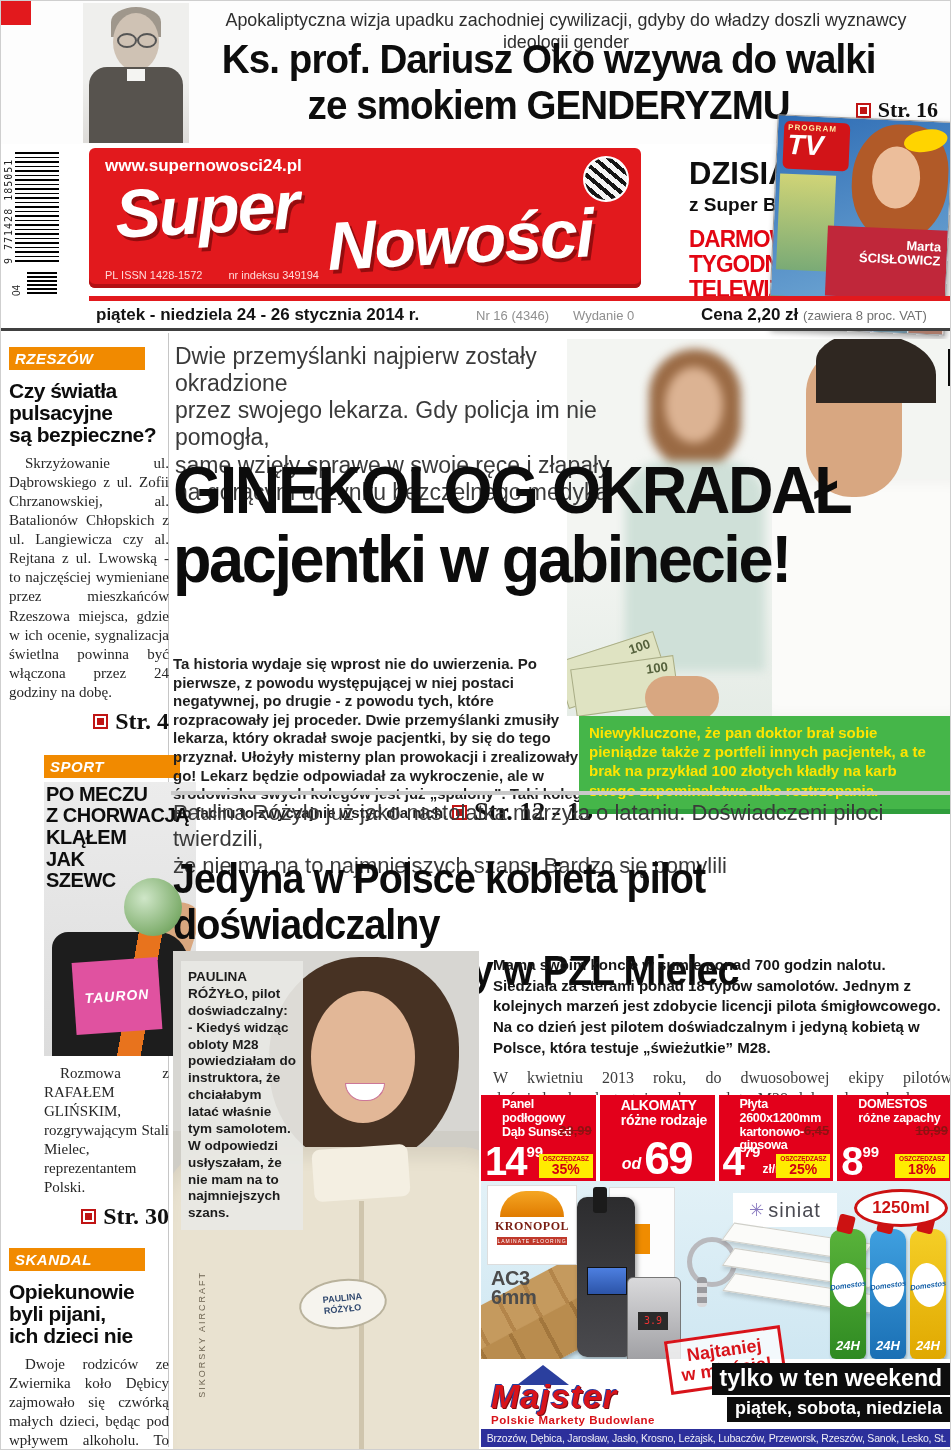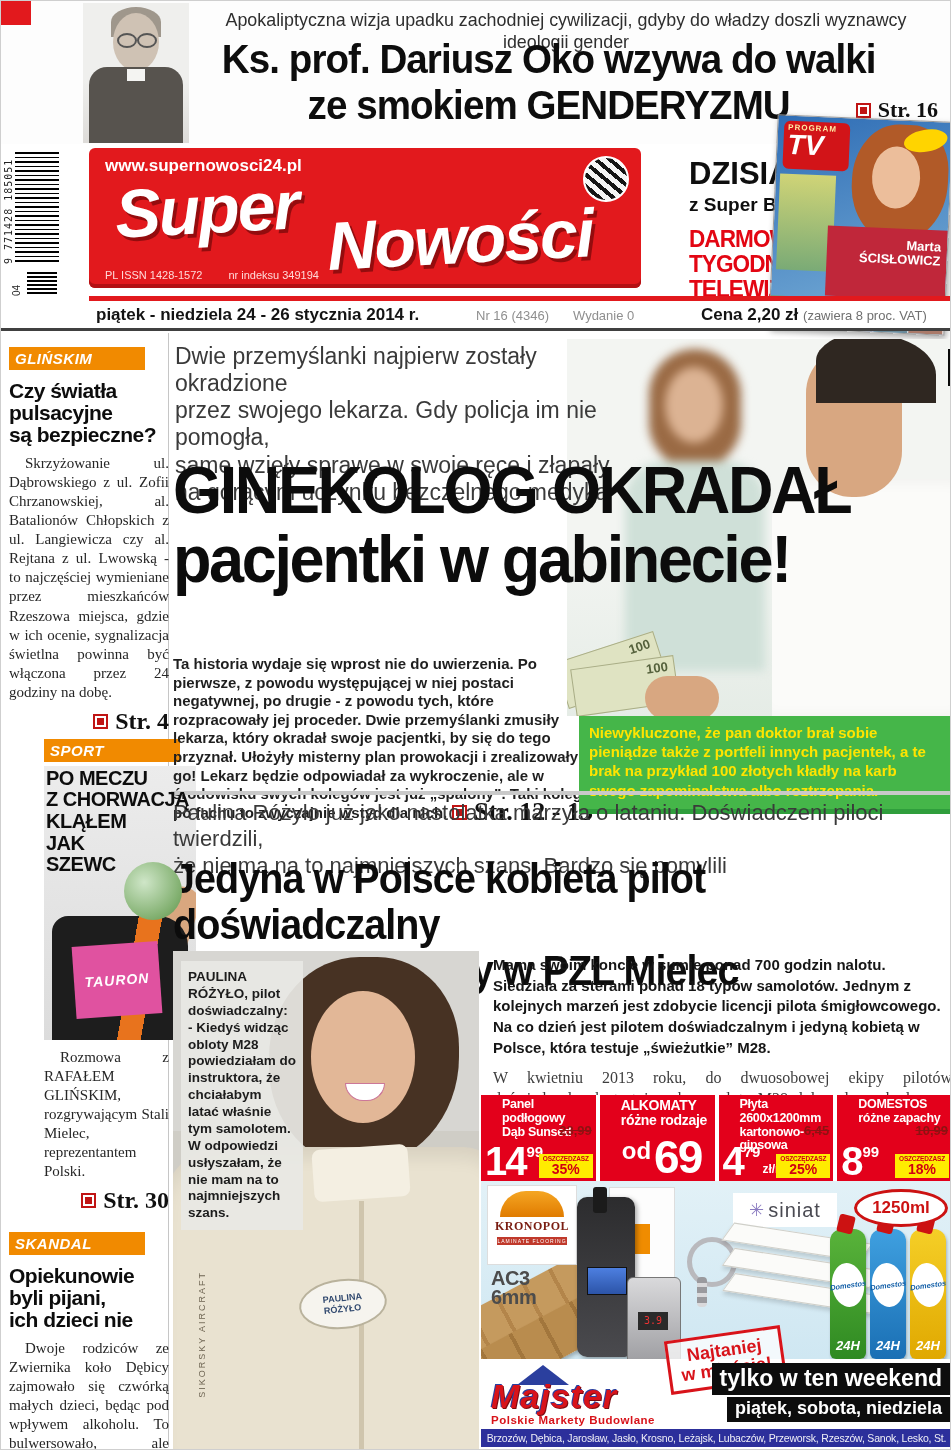--- a/index.html
+++ b/index.html
@@ -159,21 +159,21 @@
   .tile{flex:1;background:#e3001b;color:#fff;position:relative;overflow:hidden;padding-left:17px;}
   .t-title{font-weight:bold;font-size:12.5px;line-height:1.1;padding:3px 4px 0;letter-spacing:-.3px;}
   .t-price{position:absolute;left:4px;bottom:2px;display:flex;align-items:flex-start;}
   .t-main{font-weight:bold;font-size:40px;line-height:.9;letter-spacing:-2px;}
   .t-sup{font-weight:bold;font-size:15px;margin-left:1px;}
   .t-unit{font-weight:bold;font-size:12px;align-self:flex-end;margin:0 0 3px 2px;}
   .t-old{position:absolute;right:4px;top:28px;font-weight:bold;font-size:13px;color:#8d1212;text-decoration:line-through;}
   .t-save{position:absolute;right:3px;bottom:3px;width:54px;background:#ffec00;color:#d00012;text-align:center;padding:1px 0 2px;}
   .t-save .lb{font-size:6.5px;font-weight:bold;letter-spacing:-.2px;}
   .t-save .pc{font-size:14px;font-weight:bold;line-height:1;}
-  .t-od{font-weight:bold;font-size:24px;align-self:flex-end;margin:0 3px 14px 6px;}
+  .t-od{font-weight:bold;font-size:16px;align-self:flex-end;margin:0 3px 6px 6px;font-style:italic;}
   .tile.alk .t-main{font-size:46px;}
   .tile.alk .t-price{left:16px;}
 
   .collage{position:relative;height:178px;background:linear-gradient(180deg,#e2f1f7,#cfe7f2);overflow:hidden;}
   .kron{position:absolute;left:6px;top:4px;width:88px;height:78px;background:#fff;border:1px solid #ddd;text-align:center;}
   .kron .arch{margin:5px auto 2px;width:64px;height:26px;border-radius:60px 60px 0 0;background:linear-gradient(180deg,#f5a623,#e07b00);}
   .kron .nm{font-family:"Liberation Serif",serif;font-weight:bold;font-size:12px;color:#7a1d12;letter-spacing:.5px;}
   .kron .bar{margin:3px auto 0;width:70px;height:8px;background:#c0392b;color:#fff;font-size:5px;line-height:8px;letter-spacing:1px;}
   .ac3{position:absolute;left:10px;top:88px;font-weight:bold;font-size:20px;line-height:.95;color:#4c4c4c;z-index:3;letter-spacing:-.5px;}
   .wood{position:absolute;left:-36px;top:96px;width:190px;height:46px;background:repeating-linear-gradient(90deg,#c59a5e 0 26px,#b3854a 26px 30px);transform:rotate(-28deg);box-shadow:0 3px 4px rgba(0,0,0,.25);}
@@ -299,32 +299,32 @@
       <b>Cena 2,20 zł</b>
       <span class="nt">(zawiera 8 proc. VAT)</span>
     </div>
   </div>
 
   <div class="abs vline"></div>
 
   <div class="abs sidebar">
 
     <div style="margin-top:14px;">
-      <div class="slabel">GLIŃSKIM</div>
+      <div class="slabel">RZESZÓW</div>
       <div class="shead pl">Czy światła
 pulsacyjne
 są bezpieczne?</div>
       <div class="sbody">Skrzyżowanie ul. Dąbrowskiego z ul. Zofii Chrzanowskiej, al. Batalionów Chłopskich z ul. Langiewicza czy al. Rejtana z ul. Lwowską - to najczęściej wymieniane przez mieszkańców Rzeszowa miejsca, gdzie w ich ocenie, sygnalizacja świetlna powinna być włączona przez 24 godziny na dobę.</div>
       <div class="pref sref">
         <span class="sq"></span>
         <span>Str. 4</span>
       </div>
     </div>
 
-    <div style="margin-top:4px;padding-left:35px;">
+    <div style="margin-top:20px;padding-left:35px;">
       <div class="slabel">SPORT</div>
       <div class="sport-photo">
         <div class="sp-head pl">PO MECZU
 Z CHORWACJĄ
 KLĄŁEM
 JAK
 SZEWC</div>
         <div class="sp-arm"></div>
         <div class="sp-ball"></div>
         <div class="sp-torso"></div>

